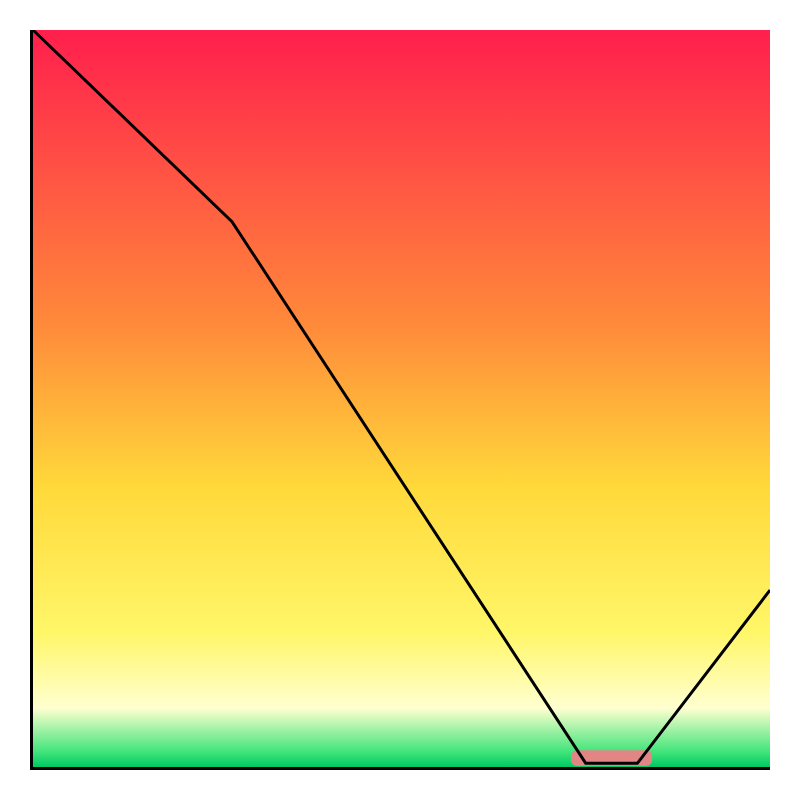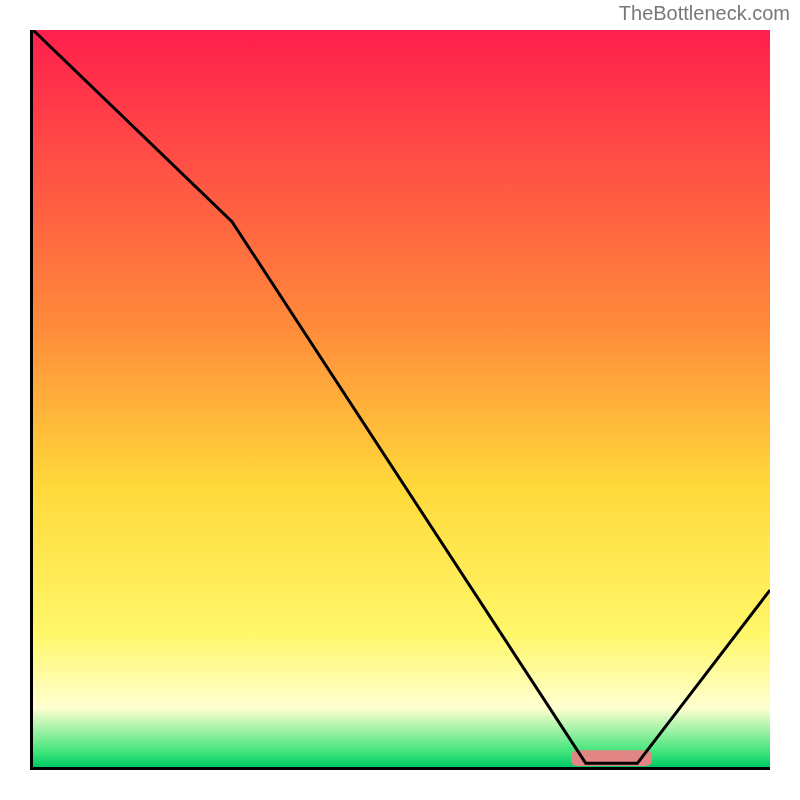--- a/index.html
+++ b/index.html
@@ -34,21 +34,20 @@
 .curve, .marker {
   position:absolute; left:0; top:0; width:100%; height:100%;
 }
 .curve { z-index: 2; }
 .marker { z-index: 1; }
 </style>
 </head>
 <body>
 
 <div class="wrap">
-  <div class="watermark">TheBottleneck.com</div>
   <div class="plot-area">
     <svg class="gradient" viewBox="0 0 740 740" preserveAspectRatio="none">
       <defs>
         <linearGradient id="bg-grad" x1="0" y1="0" x2="0" y2="1">
             <stop offset="0%" stop-color="#ff1f4d"></stop>
             <stop offset="40%" stop-color="#ff8a3a"></stop>
             <stop offset="62%" stop-color="#ffd93a"></stop>
             <stop offset="82%" stop-color="#fff76a"></stop>
             <stop offset="92%" stop-color="#ffffd0"></stop>
             <stop offset="98%" stop-color="#3fe47a"></stop>

